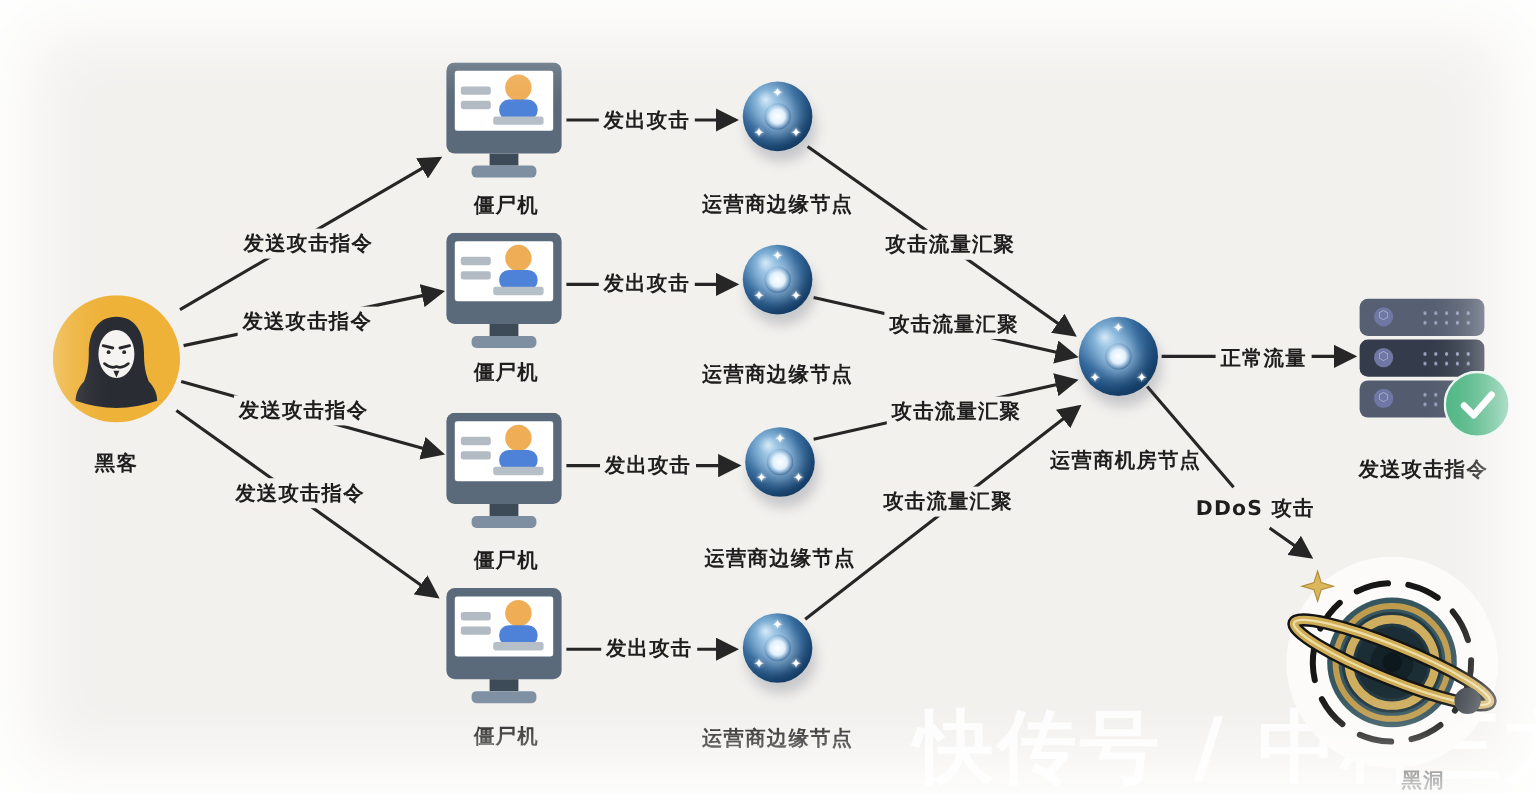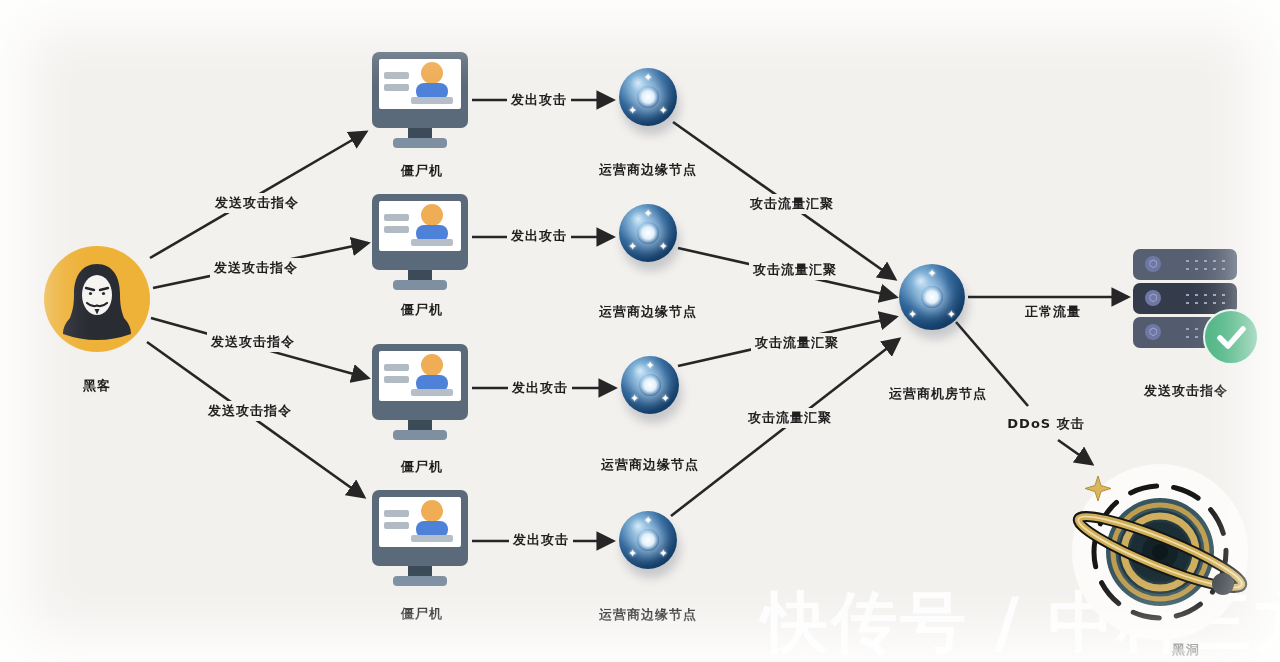--- a/index.html
+++ b/index.html
@@ -8,21 +8,21 @@
     position:relative;width:1280px;height:662px;overflow:hidden;
     background:#f3f1ee;
   }
   .stage::after{
     content:"";position:absolute;inset:0;pointer-events:none;z-index:9;
     box-shadow:inset 0 0 55px 28px rgba(255,255,255,.95);
   }
   svg.arrows{position:absolute;left:0;top:0;z-index:1;}
   .lbl{
     position:absolute;transform:translate(-50%,-50%);
-    font-size:13px;font-weight:bold;color:#1e1e1e;white-space:nowrap;
+    font-size:17px;font-weight:bold;color:#1e1e1e;white-space:nowrap;
     background:#f3f1ee;padding:1px 4px;z-index:2;letter-spacing:1px;
   }
   .nodelbl{background:transparent;}
   .icon{position:absolute;z-index:3;}
   
   .hacker{left:44px;top:246px;width:106px;height:106px;}
   
   .monitor{width:100px;height:100px;}
   .m1{left:370px;top:52px;}
   .m2{left:370px;top:194px;}
@@ -115,21 +115,21 @@
   <div class="lbl" style="left:539px;top:100px">发出攻击</div>
   <div class="lbl" style="left:539px;top:236px">发出攻击</div>
   <div class="lbl" style="left:540px;top:388px">发出攻击</div>
   <div class="lbl" style="left:541px;top:540px">发出攻击</div>
 
   <div class="lbl" style="left:792px;top:204px">攻击流量汇聚</div>
   <div class="lbl" style="left:795px;top:270px">攻击流量汇聚</div>
   <div class="lbl" style="left:797px;top:343px">攻击流量汇聚</div>
   <div class="lbl" style="left:790px;top:418px">攻击流量汇聚</div>
 
-  <div class="lbl" style="left:1053px;top:312px">正常流量</div>
+  <div class="lbl" style="left:1053px;top:299px">正常流量</div>
   <div class="lbl" style="left:1046px;top:424px">DDoS 攻击</div>
 
   <div class="icon hacker">
     <svg width="106" height="106" viewBox="0 0 106 106">
       <circle cx="53" cy="53" r="53" fill="#eeb239"></circle>
       <path d="M53,18 C38,18 30,30 30,48 C30,58 29,64 26,72 C21,77 19,83 19,88 Q53,100 87,88 C87,83 85,77 80,72 C77,64 76,58 76,48 C76,30 68,18 53,18 Z" fill="#2a2c33"></path>
       <ellipse cx="53" cy="49" rx="15" ry="20" fill="#f6f4f0"></ellipse>
       <path d="M42,42 l8,2 M64,42 l-8,2" stroke="#25272c" stroke-width="2.4" fill="none" stroke-linecap="round"></path>
       <circle cx="46.5" cy="47.5" r="1.6" fill="#25272c"></circle>
       <circle cx="59.5" cy="47.5" r="1.6" fill="#25272c"></circle>
@@ -219,21 +219,21 @@
   <div class="lbl nodelbl" style="left:648px;top:170px">运营商边缘节点</div>
   <div class="lbl nodelbl" style="left:648px;top:312px">运营商边缘节点</div>
   <div class="lbl nodelbl" style="left:650px;top:465px">运营商边缘节点</div>
   <div class="lbl nodelbl" style="left:648px;top:615px">运营商边缘节点</div>
 
   <div class="sphere big">
     <i class="st">✦</i>
       <i class="sl">✦</i>
       <i class="sr">✦</i>
   </div>
-  <div class="lbl nodelbl" style="left:938px;top:394px">运营商机房节点</div>
+  <div class="lbl nodelbl" style="left:938px;top:384px">运营商机房节点</div>
 
   <div class="icon server">
     <div class="srv a">
       <span class="badge">⬡</span>
       <span class="dots"></span>
     </div>
     <div class="srv b">
       <span class="badge">⬡</span>
       <span class="dots"></span>
     </div>

